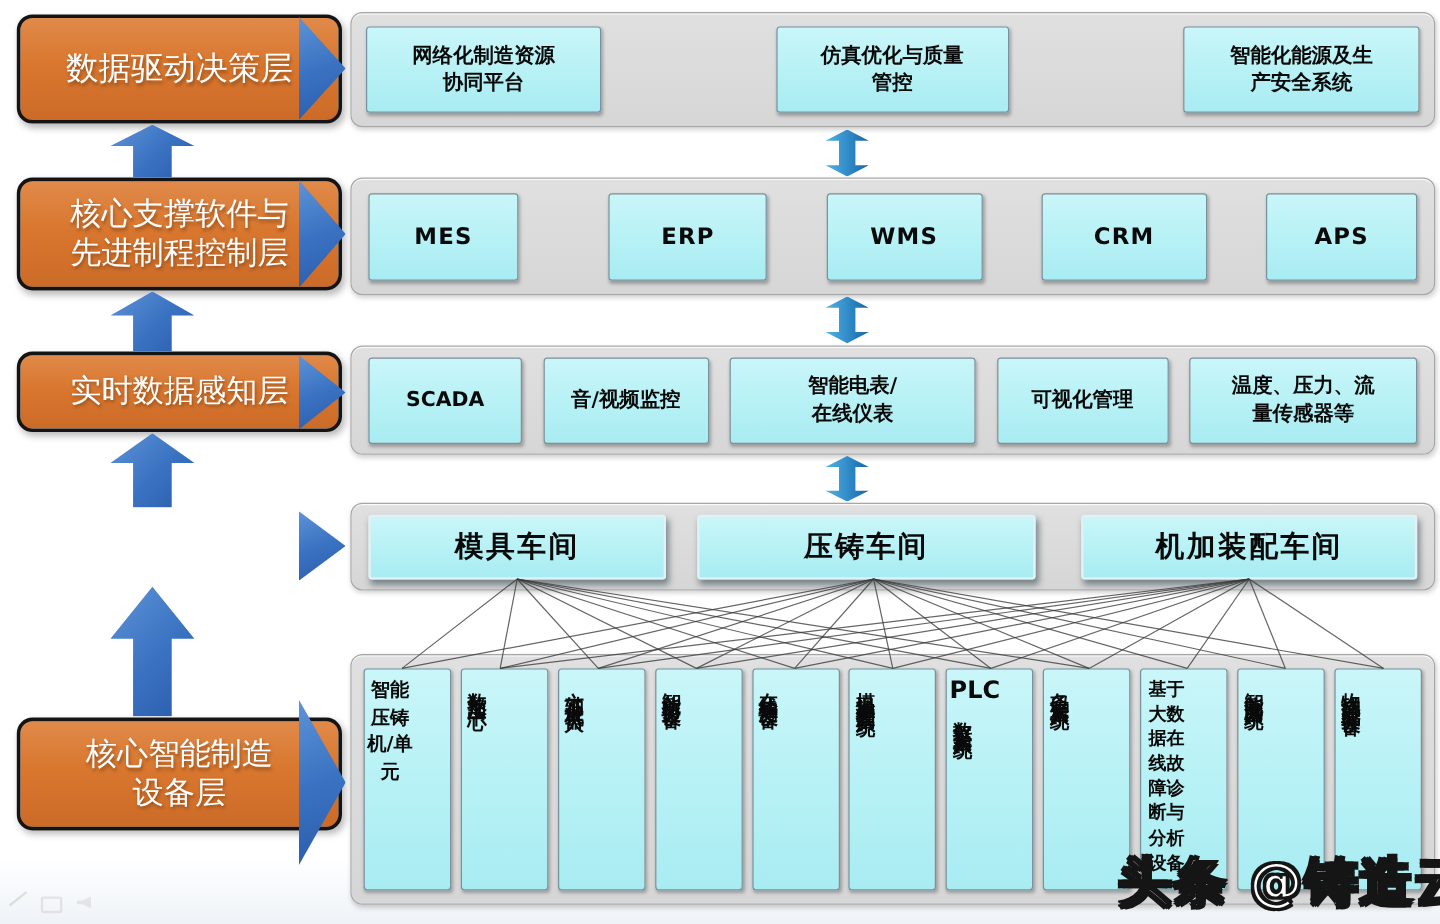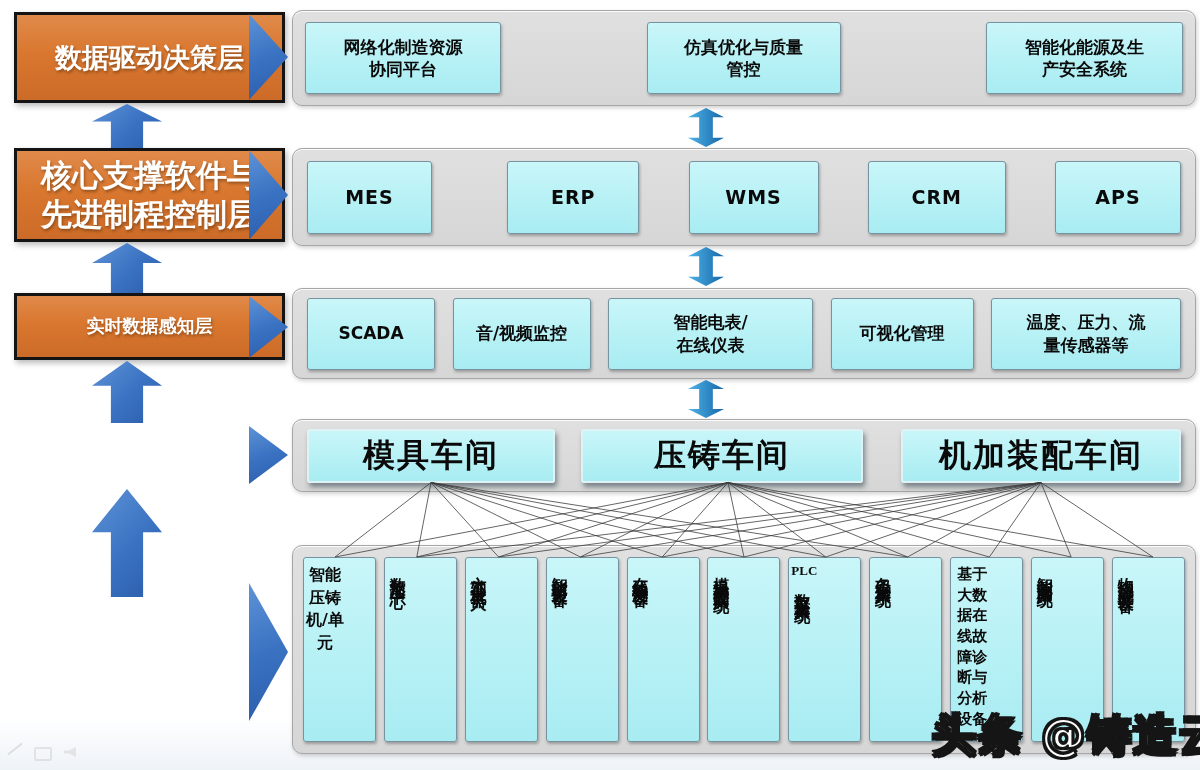--- a/index.html
+++ b/index.html
@@ -9,29 +9,29 @@
     --dblue-hi:#4fb3e8; --dblue-lo:#1566a8;
     --tray-hi:#e0e0e0; --tray-lo:#cdcdcd;
   }
   html,body{margin:0;padding:0;background:#fff;}
   body{font-family:"DejaVu Sans", sans-serif;}
   #canvas{position:relative;width:1200px;height:770px;background:linear-gradient(180deg,#ffffff 93%,#eef3f8 100%);overflow:hidden;}
 
   
   .layer{position:absolute;left:14px;width:271px;box-sizing:border-box;
     background:linear-gradient(180deg,var(--orange-hi) 0%,var(--orange) 45%,var(--orange-lo) 100%);
-    border:3px solid #141414;border-radius:0;
+    border:3px solid #141414;border-radius:13px;
     box-shadow:2px 3px 6px rgba(0,0,0,.28);
-    color:#fff;font-weight:bold;text-align:center;
+    color:#fff;font-weight:normal;text-align:center;
     display:flex;align-items:center;justify-content:center;
     white-space:pre-line;line-height:1.25;
     text-shadow:1px 2px 3px rgba(60,30,0,.45);}
   .l1{top:12px;height:91px;font-size:27px;}
-  .l2{top:148px;height:94px;font-size:31px;}
-  .l3{top:293px;height:67px;font-size:18px;}
+  .l2{top:148px;height:94px;font-size:26px;}
+  .l3{top:293px;height:67px;font-size:26px;}
   .l4{top:424px;height:63px;font-size:26px;}
   .l5{top:598px;height:94px;font-size:26px;}
 
   
   .up-arrow{position:absolute;left:92px;width:70px;
     background:linear-gradient(135deg,var(--blue-hi) 0%,var(--blue) 55%,var(--blue-lo) 100%);
     clip-path:polygon(50% 0,100% 40%,73% 40%,73% 100%,27% 100%,27% 40%,0 40%);
     filter:drop-shadow(2px 2px 2px rgba(0,0,0,.3));}
   .a1{top:104px;height:44px;}
   .a2{top:243px;height:50px;}
@@ -68,31 +68,31 @@
     box-shadow:1px 2px 3px rgba(0,0,0,.28);
     color:#0a0a0a;font-weight:bold;text-align:center;
     display:flex;align-items:center;justify-content:center;
     white-space:pre-line;line-height:1.3;}
   .c1 .cbox{height:72px;font-size:17px;}
   .c1 .b0{width:196px;} .c1 .b1{width:194px;} .c1 .b2{width:197px;} .c1 .b3{width:176px;}
   .c2 .cbox{height:73px;font-size:19px;letter-spacing:1px;}
   .c2 .b0{width:125px;} .c2 .b1{width:132px;margin-left:26px;} .c2 .b2{width:130px;} .c2 .b3{width:138px;} .c2 .b4{width:126px;}
   .c3 .cbox{height:72px;font-size:17px;}
   .c3 .b0{width:128px;} .c3 .b1{width:138px;} .c3 .b2{width:205px;} .c3 .b3{width:143px;} .c3 .b4{width:190px;}
-  .c4 .cbox{height:54px;font-size:32px;letter-spacing:2px;border:2px solid #dff3f6;
+  .c4 .cbox{height:54px;font-size:24px;letter-spacing:2px;border:2px solid #dff3f6;
     box-shadow:2px 4px 5px rgba(30,50,60,.5);}
   .c4 .b0{width:248px;} .c4 .b1{width:282px;} .c4 .b2{width:280px;margin-left:12px;}
 
   
   .eq{width:73px;height:185px;padding:6px 2px;
     display:flex;flex-direction:column;align-items:flex-start;justify-content:flex-start;}
   .vert{writing-mode:vertical-rl;text-orientation:upright;letter-spacing:3px;font-size:16px;}
   .wrap2{width:38px;font-size:16px;line-height:1.42;text-align:center;word-break:break-all;}
   .wrap2.long{font-size:15px;line-height:1.38;}
-  .plc-head{font-size:13px;font-weight:bold;line-height:1.1;margin-bottom:2px;font-family:Liberation Serif, serif;}
+  .plc-head{font-size:20px;font-weight:bold;line-height:1.1;margin-bottom:2px;}
 
   
   .dbl{position:absolute;left:688px;width:36px;
     background:linear-gradient(90deg,var(--dblue-hi),var(--dblue-lo));
     clip-path:polygon(50% 0,100% 24%,69% 24%,69% 76%,100% 76%,50% 100%,0 76%,31% 76%,31% 24%,0 24%);
     filter:drop-shadow(1px 1px 1px rgba(0,0,0,.35));}
   .d1{top:108px;height:39px;}
   .d2{top:247px;height:39px;}
   .d3{top:380px;height:38px;}
 
@@ -114,20 +114,22 @@
 </style>
 </head>
 <body>
 
 <div id="canvas">
 
   <div class="layer l1">数据驱动决策层</div>
   <div class="layer l2">核心支撑软件与
 先进制程控制层</div>
   <div class="layer l3">实时数据感知层</div>
+  <div class="layer l5">核心智能制造
+设备层</div>
 
   <div class="up-arrow a1"></div>
   <div class="up-arrow a2"></div>
   <div class="up-arrow a3"></div>
   <div class="up-arrow a4"></div>
 
   <div class="tri t1"></div>
   <div class="tri t2"></div>
   <div class="tri t3"></div>
   <div class="tri t4"></div>

